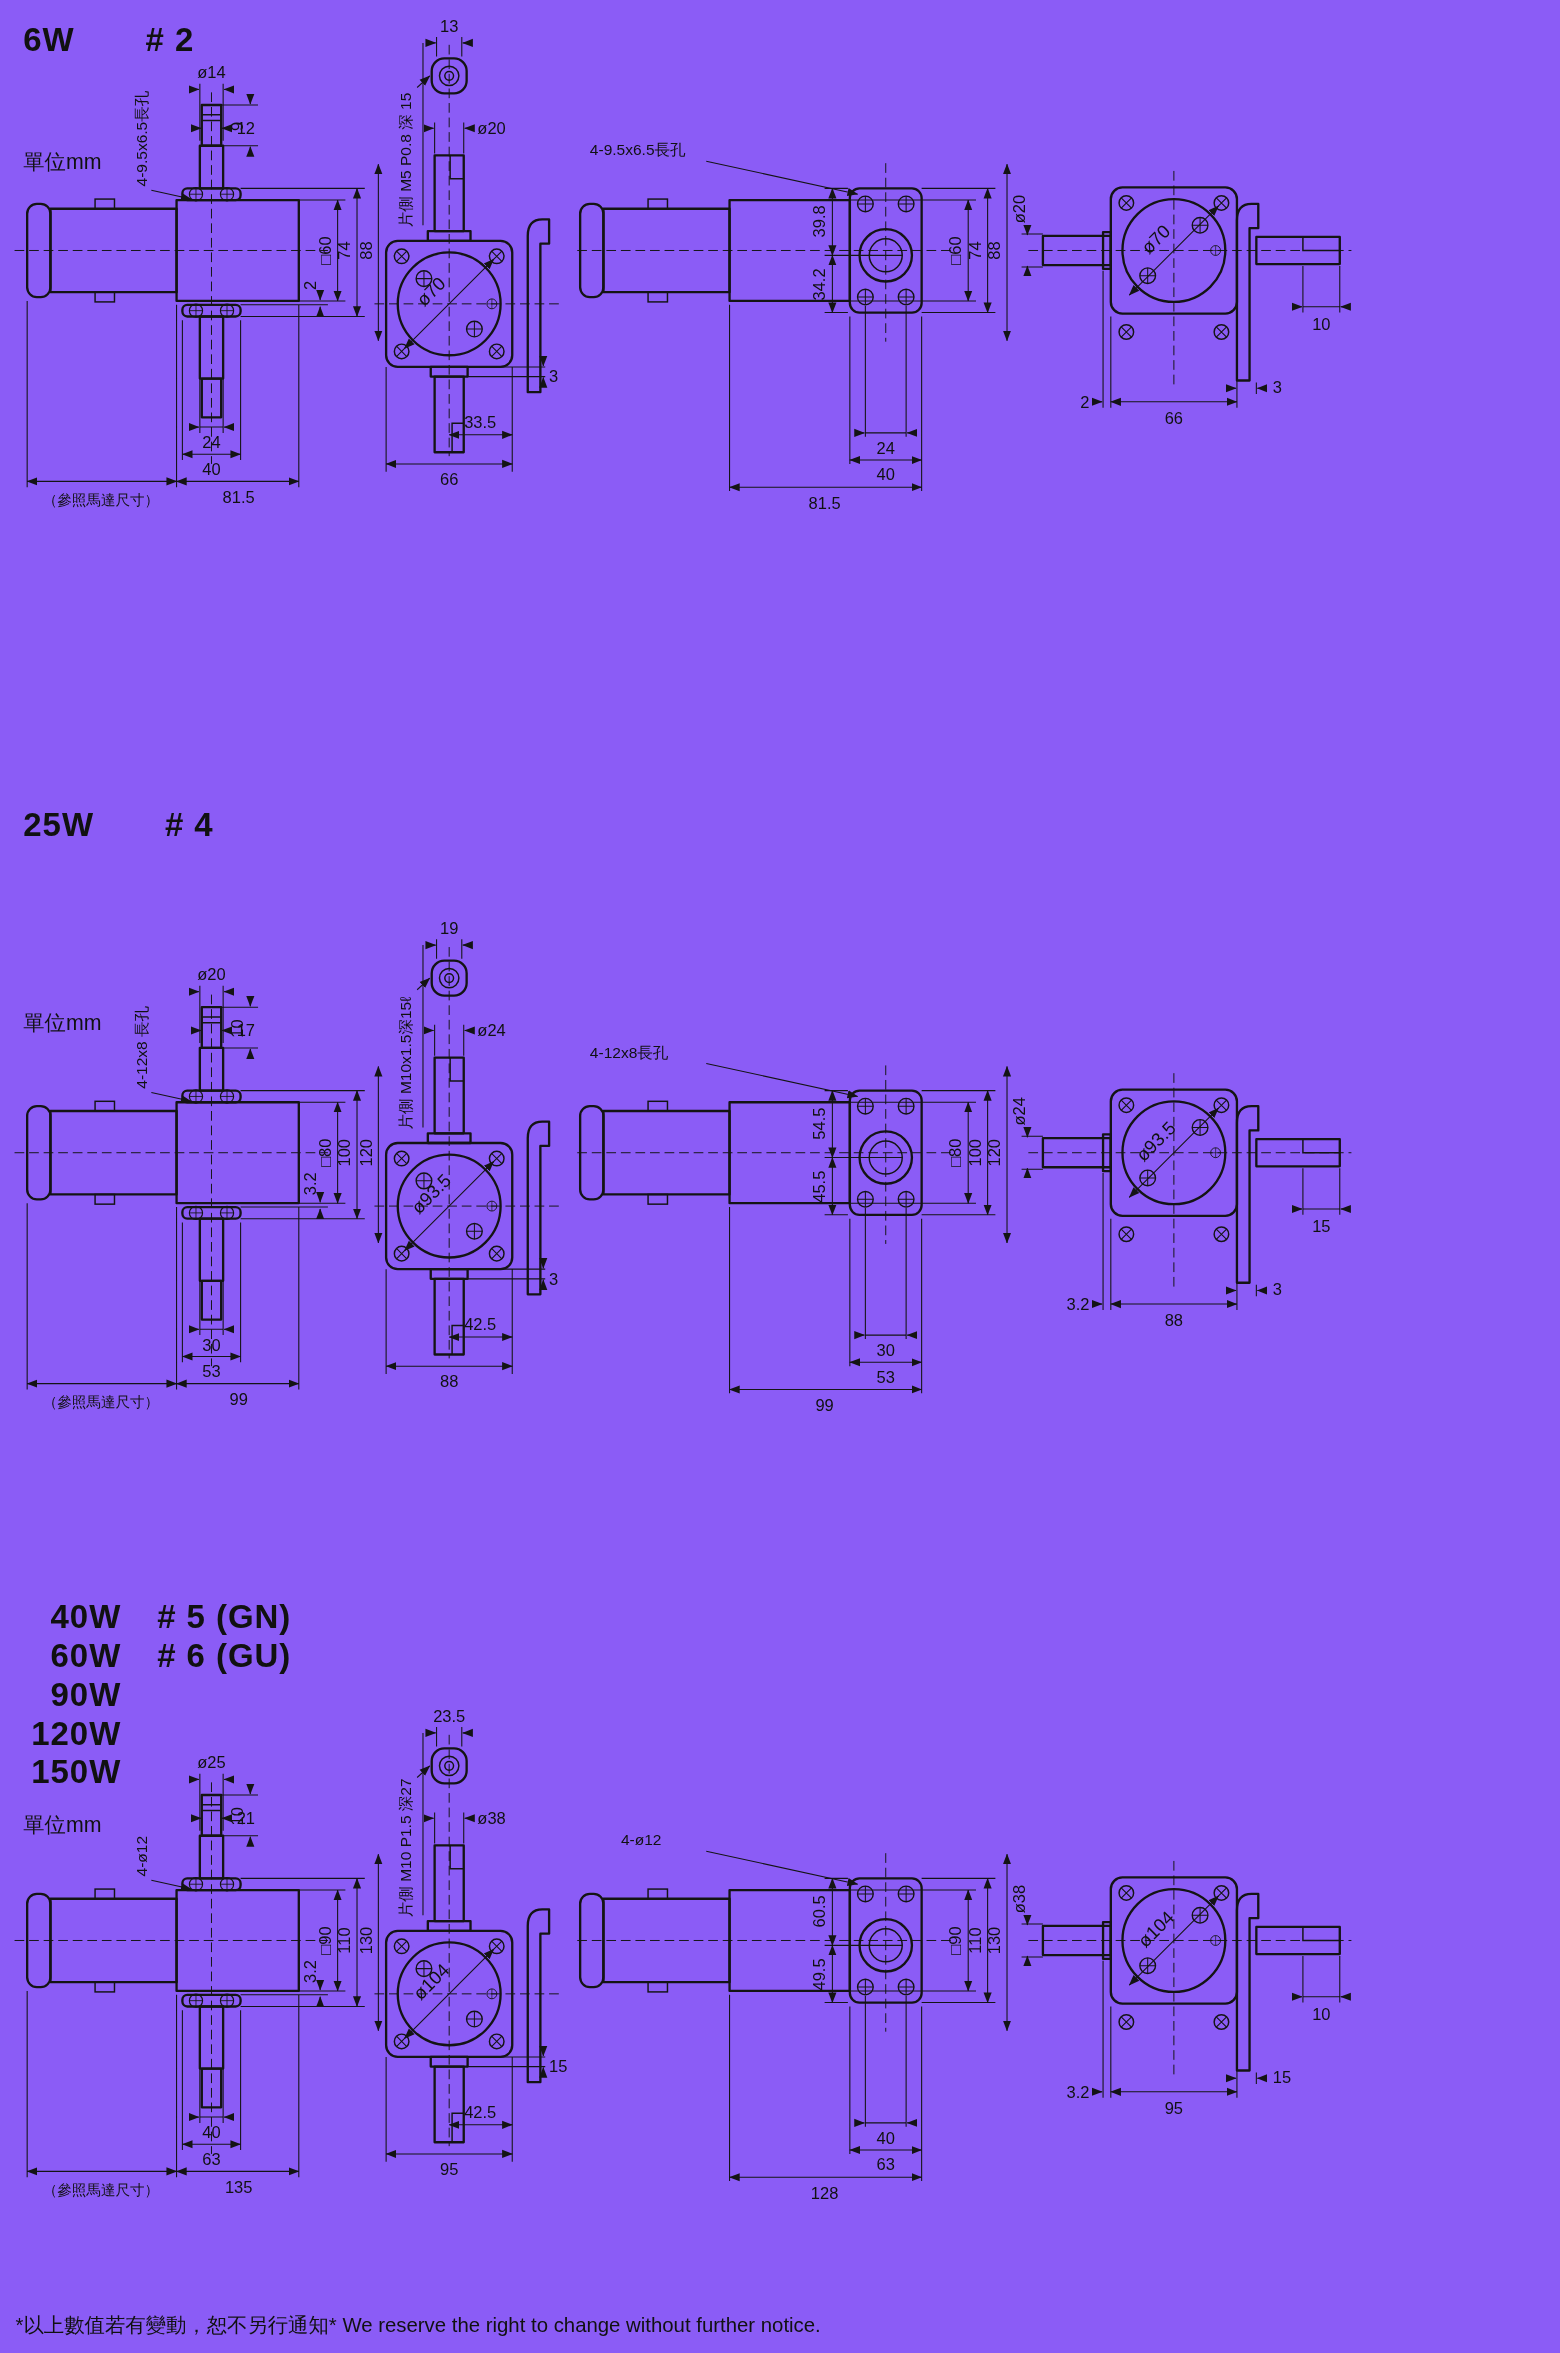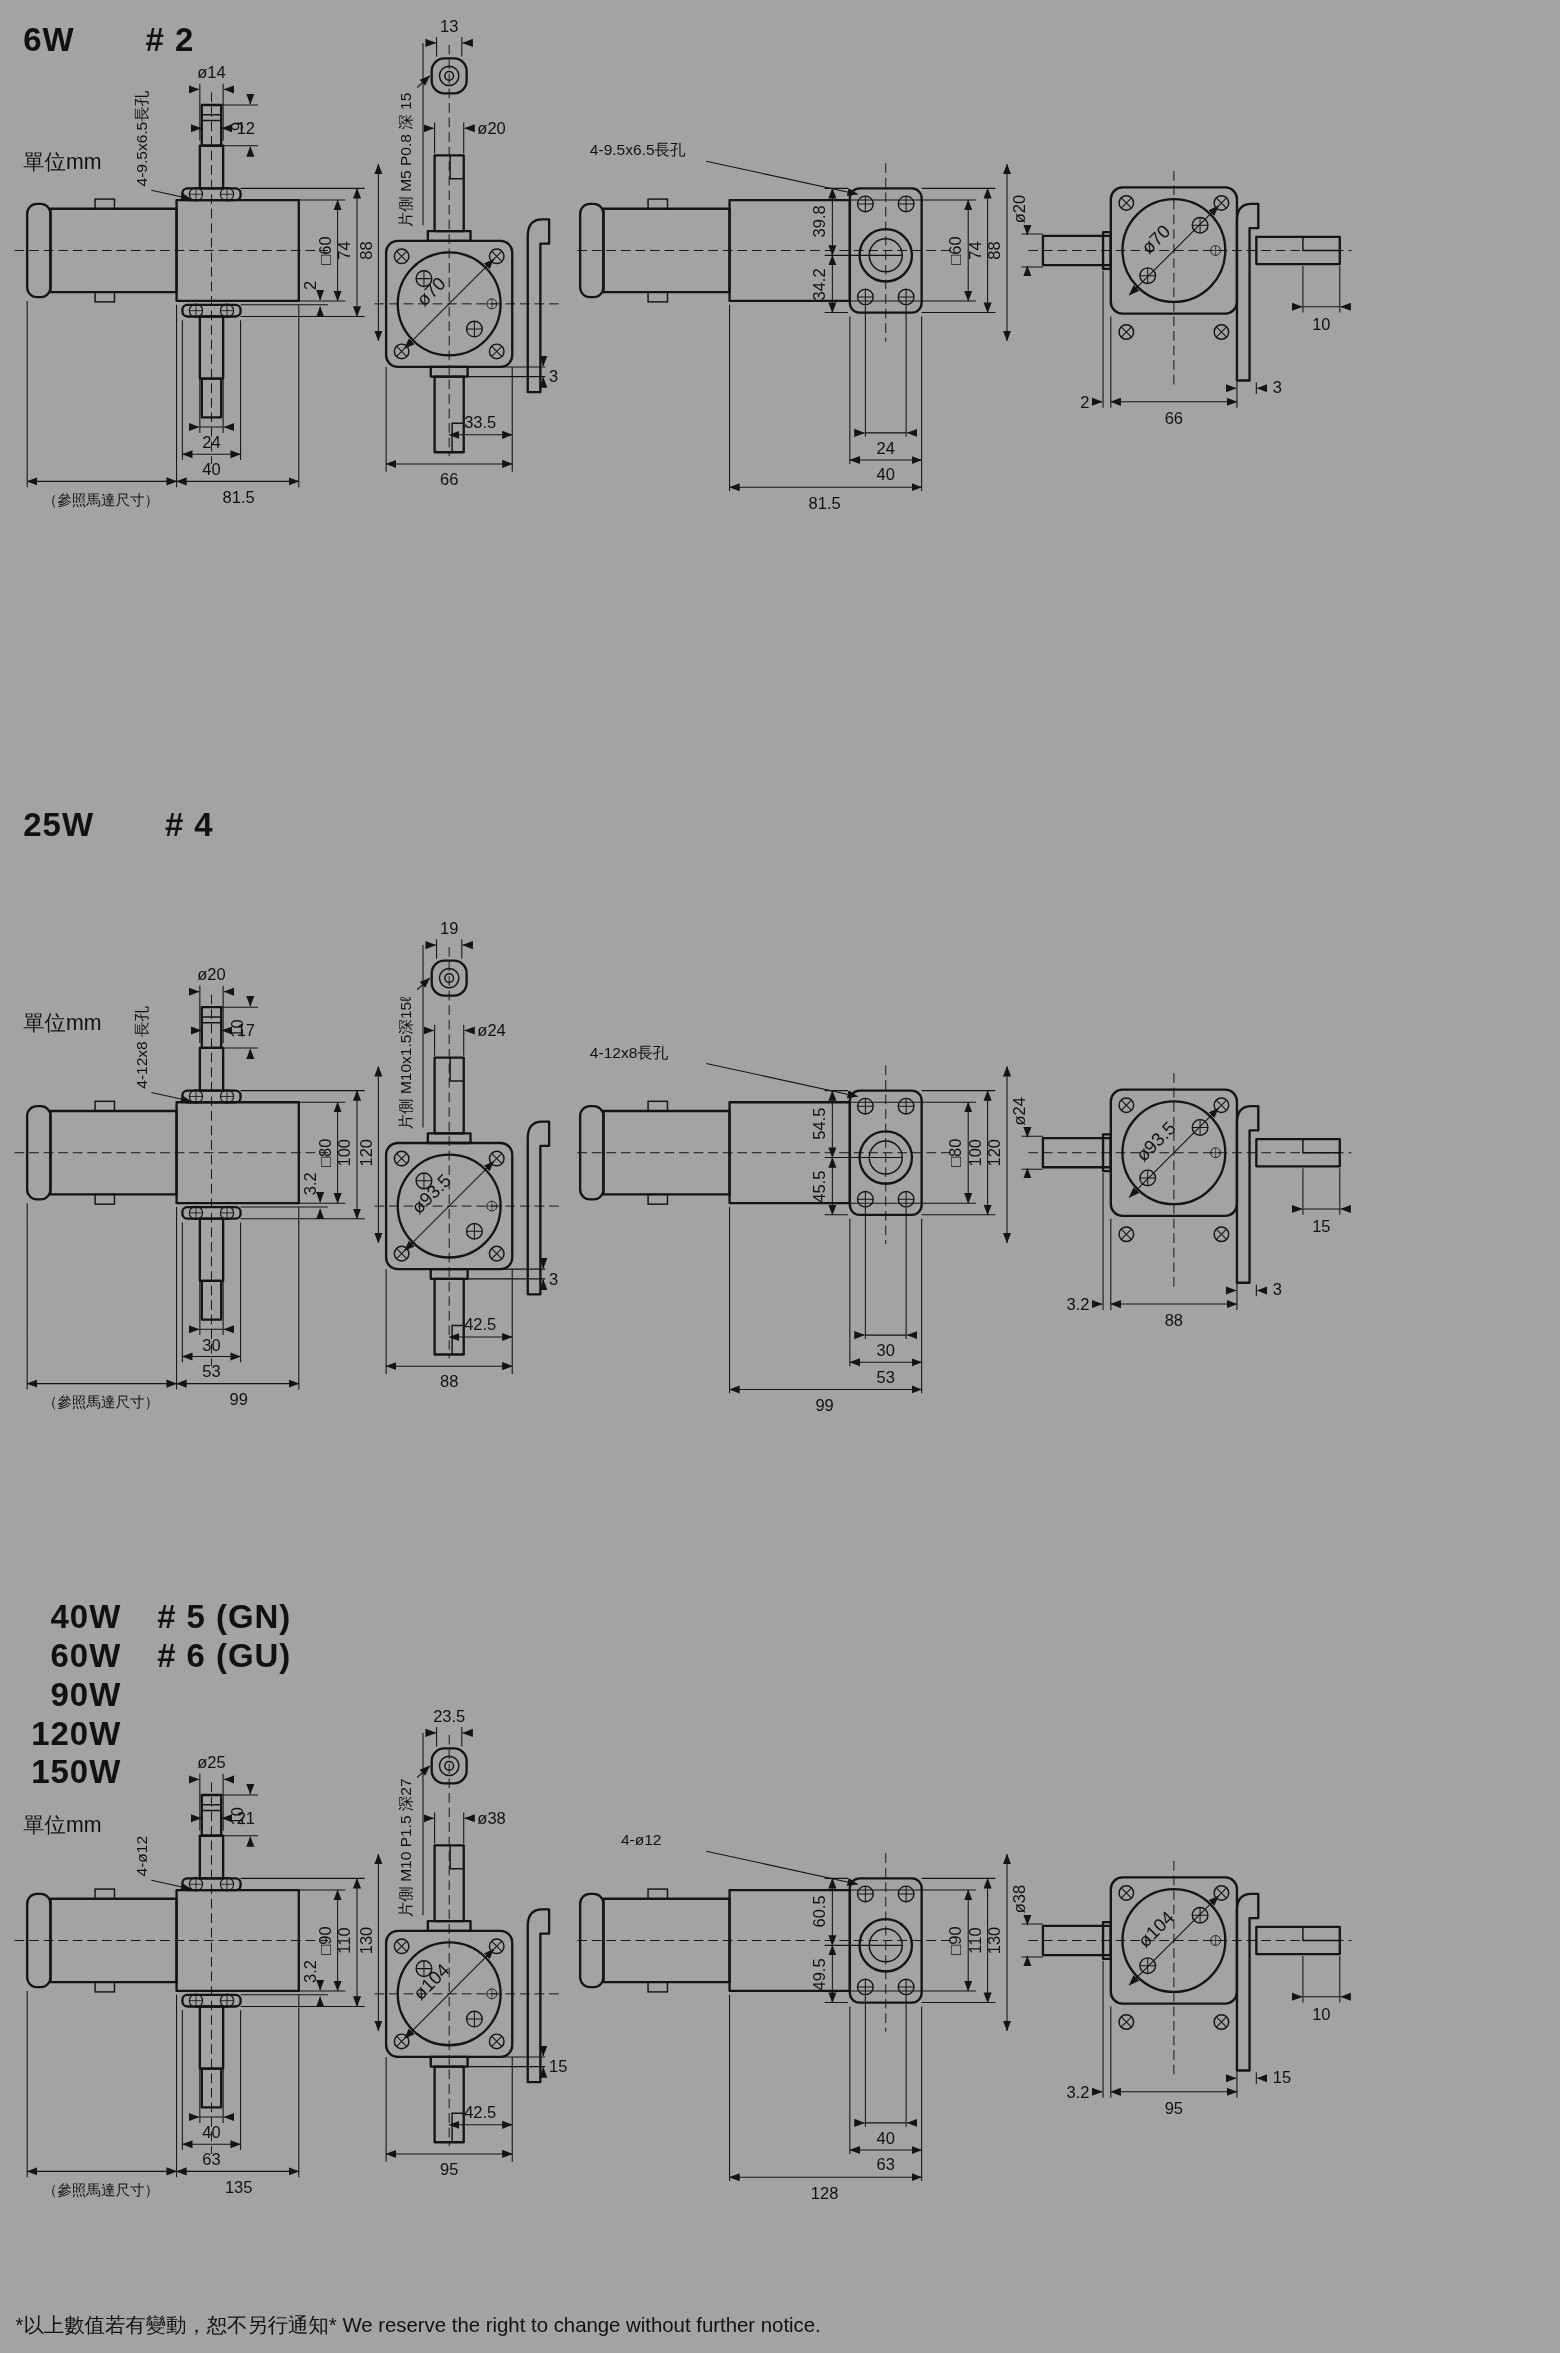--- a/index.html
+++ b/index.html
@@ -1,16 +1,16 @@
 <!DOCTYPE html>
 <html><head>
 <meta charset="utf-8">
 <style>
   html,body{margin:0;padding:0;background:#fff}
-  .sheet{position:relative;width:1560px;height:2353px;background:#a3a3a3}
+  .sheet{position:relative;width:1560px;height:2353px;background:#8b5cf6}
   svg text{fill:#111;font-family:"Liberation Sans","DejaVu Sans",sans-serif}
   .o{fill:none;stroke:#141414;stroke-width:2.4;stroke-linejoin:round}
   .o2{fill:none;stroke:#141414;stroke-width:1.5}
   .t{fill:none;stroke:#141414;stroke-width:1.1}
   .c{fill:none;stroke:#141414;stroke-width:1;stroke-dasharray:10 5}
   .dim{font-size:17px}
   .lbl{font-size:16px}
   .note{font-size:15px}
   .unit{font-size:22px}
   .ttl{font-size:34px;font-weight:bold;letter-spacing:1px}

